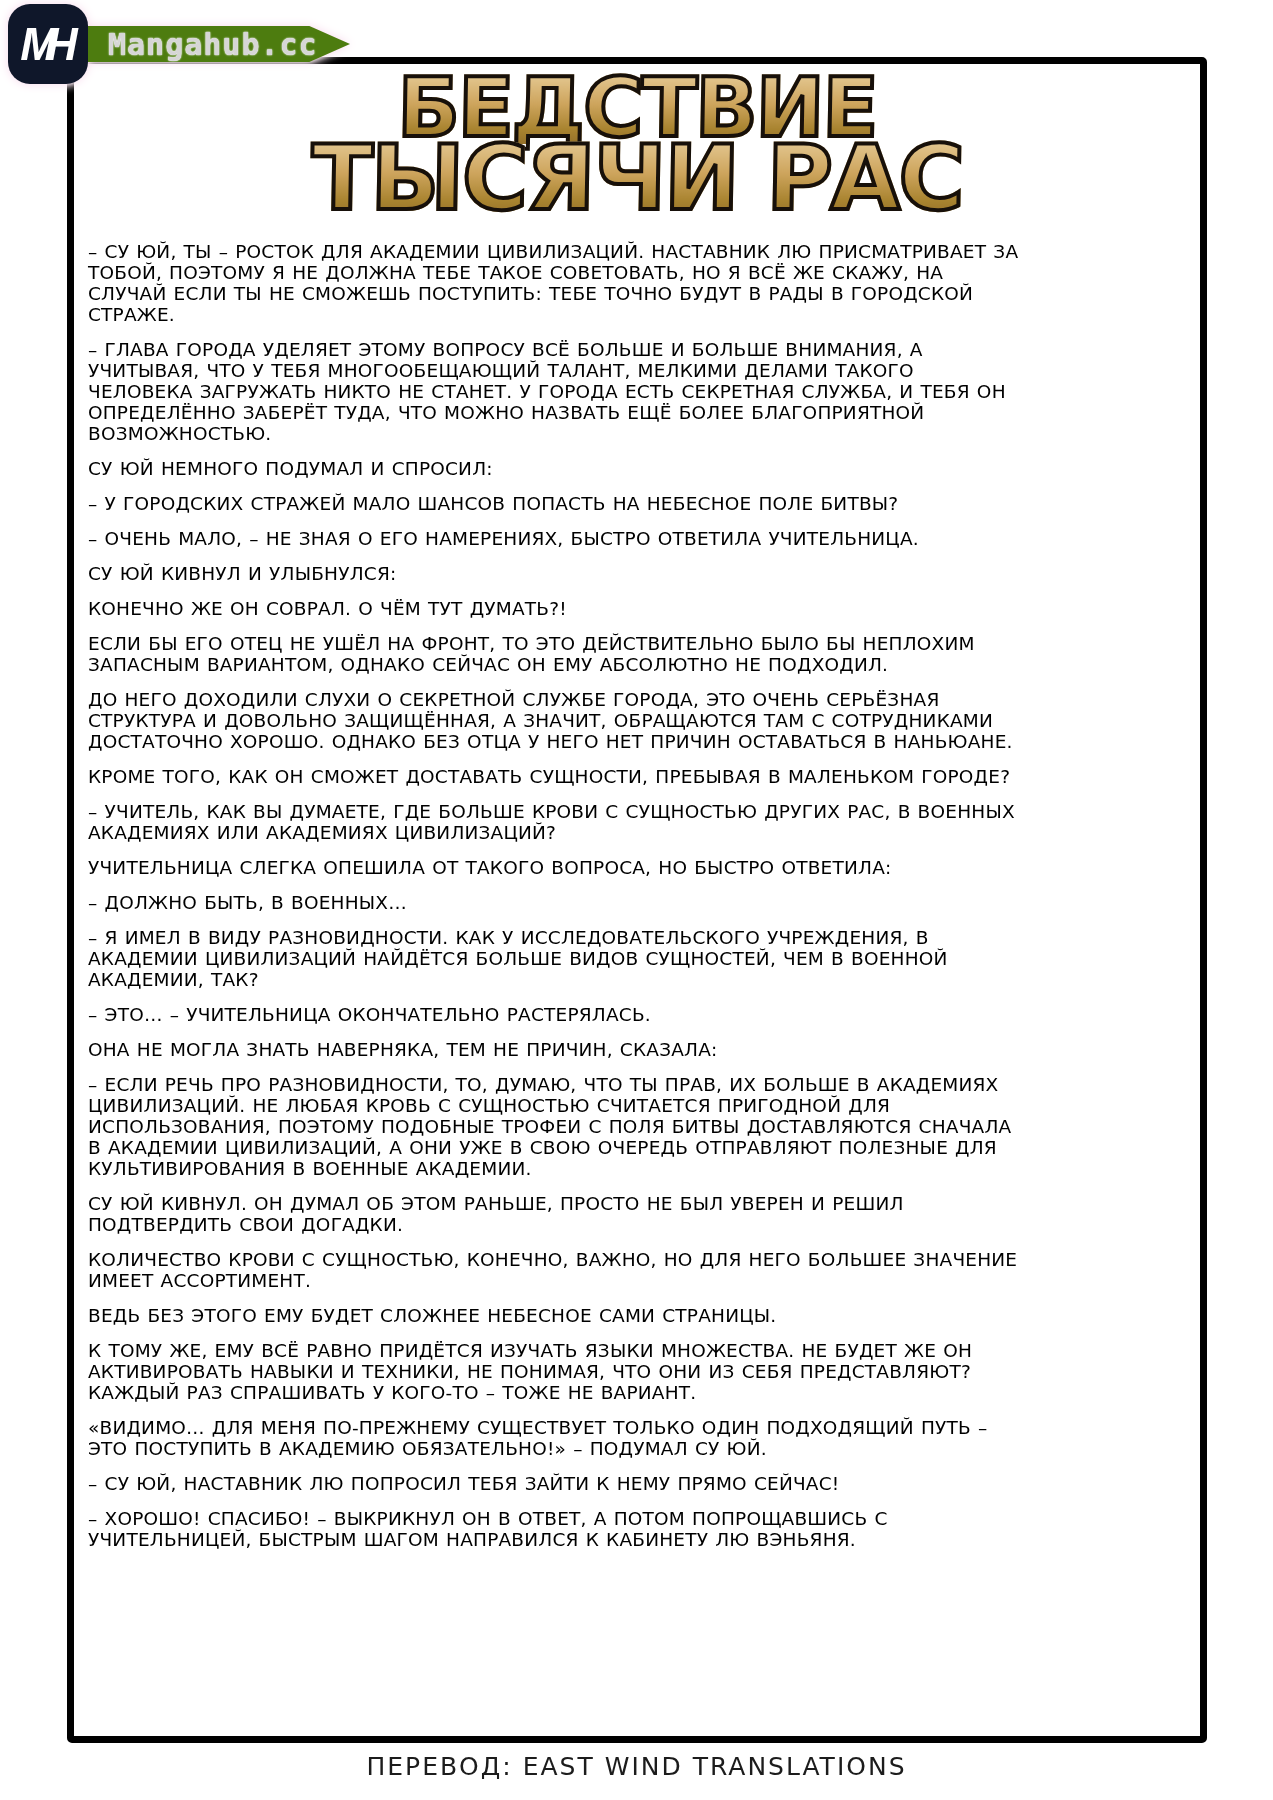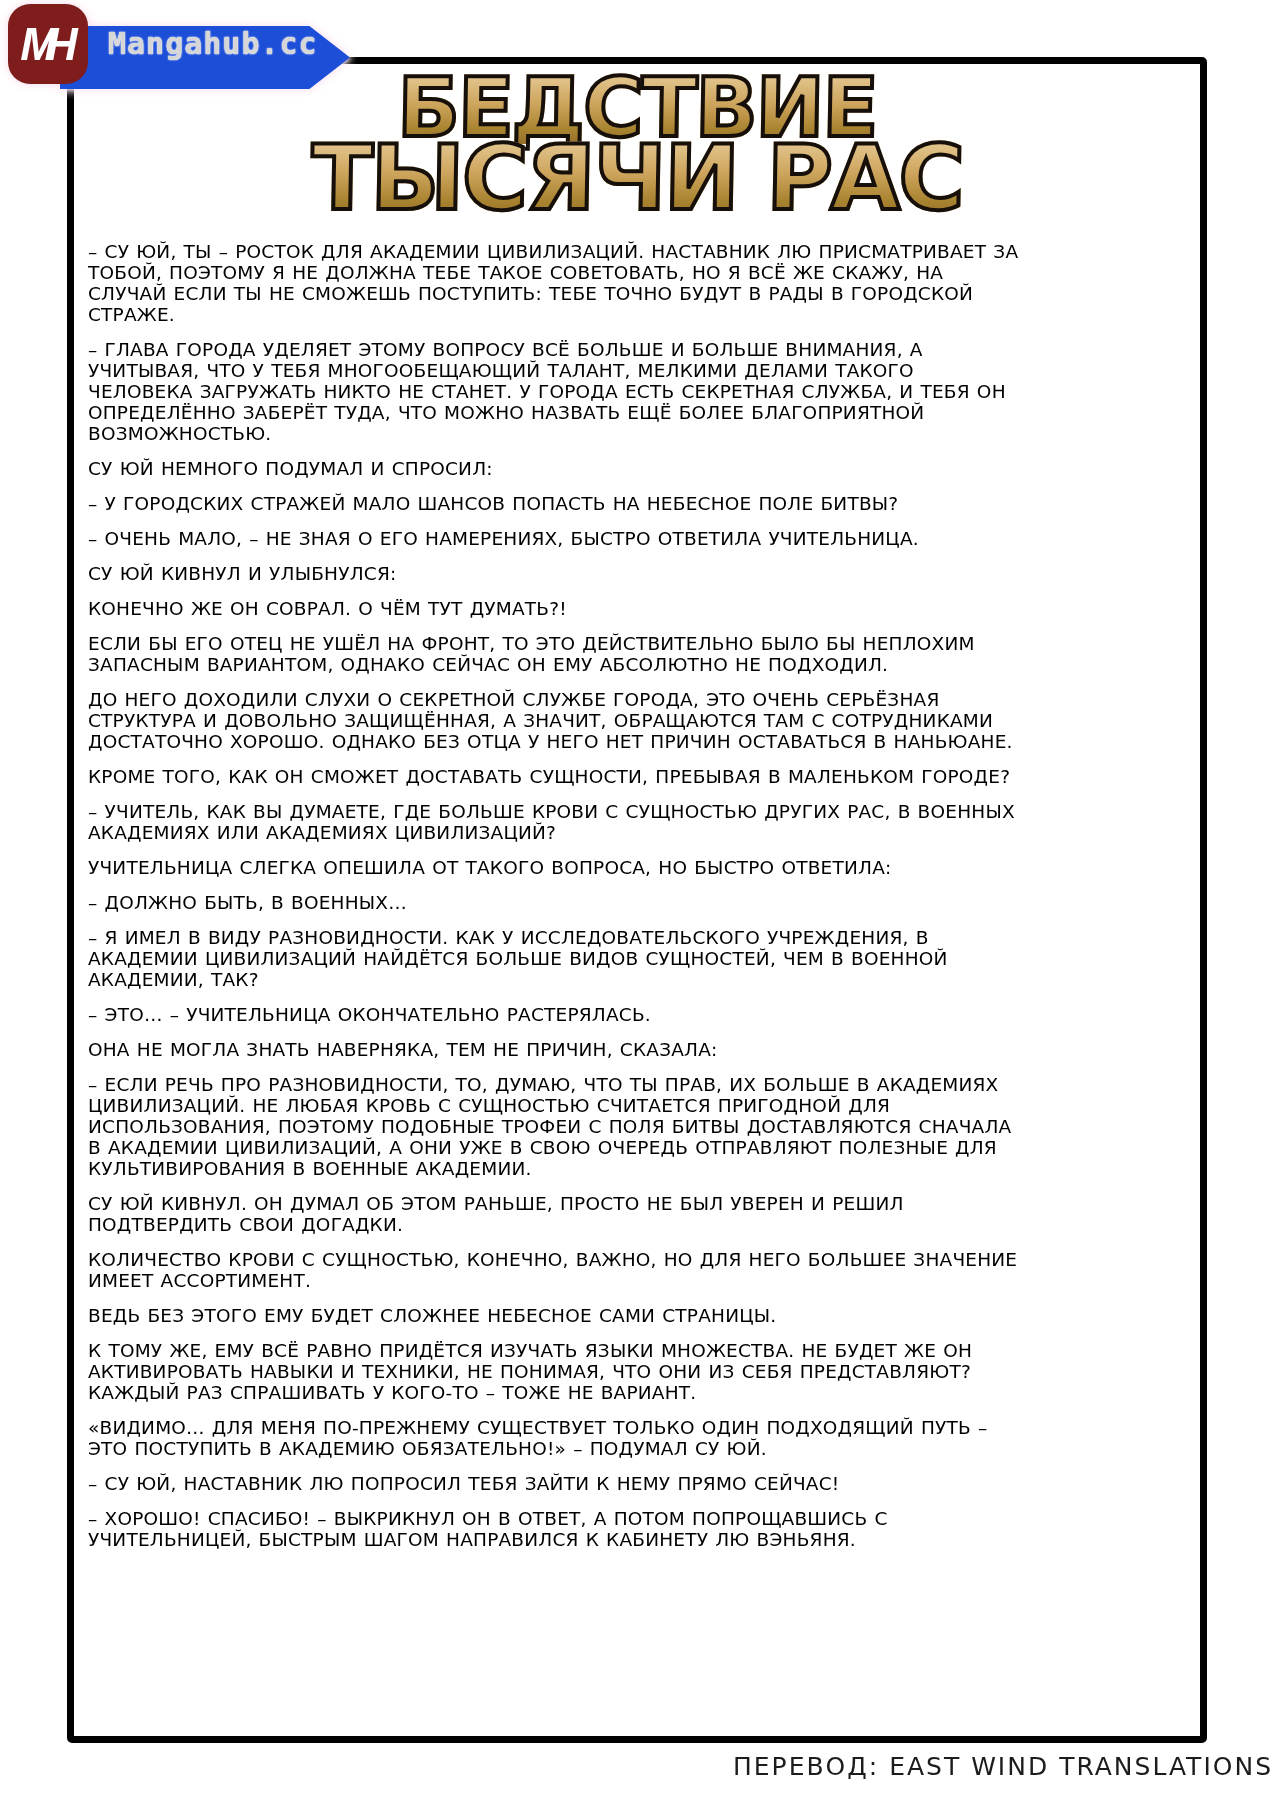--- a/index.html
+++ b/index.html
@@ -11,35 +11,35 @@
   
   .page-frame{
     position:absolute;left:67px;top:57px;width:1140px;height:1686px;
     border:7px solid #000000;border-radius:5px;box-sizing:border-box;
     background:#ffffff;
   }
 
   
   .logo-wrap{position:absolute;left:8px;top:4px;z-index:30;filter:drop-shadow(0 0 5px #f8d9ec) drop-shadow(0 0 2px #ffffff);}
   .logo-banner{
-    position:absolute;left:52px;top:22px;width:290px;height:63px;
-    background:#1d4ed8;
+    position:absolute;left:52px;top:22px;width:290px;height:36px;
+    background:#4d7c0f;
     clip-path:polygon(0 0,86% 0,100% 50%,86% 100%,0 100%);
-    display:flex;align-items:flex-start;
+    display:flex;align-items:flex-end;
   }
   .logo-banner span{
     margin-left:48px;
     font-family:"DejaVu Sans Mono","Liberation Mono",monospace;
     font-size:30px;font-weight:bold;color:#d6d6d6;
     text-shadow:0 0 1px #ffffff,0 0 2px #ffffff;
     letter-spacing:1px;
   }
   .logo-square{
     position:absolute;left:0;top:0;width:80px;height:80px;
-    background:#7f1d1d;border-radius:22px;
+    background:#0f172a;border-radius:22px;
     display:flex;align-items:center;justify-content:center;
   }
   .logo-square .mono{
     color:#ffffff;font-weight:bold;font-size:46px;line-height:1;
     font-family:"Liberation Sans",sans-serif;letter-spacing:-14px;
     padding-right:12px;font-style:italic;
   }
 
   
   .chapter-title{
@@ -66,21 +66,21 @@
   }
   .page-text p{
     margin:0 0 14px 0;
     font-size:18.5px;line-height:21px;letter-spacing:0.2px;
     font-family:"DejaVu Sans","Liberation Sans",sans-serif;
     word-spacing:1px;
   }
 
   
   .footer-credit{
-    position:absolute;left:0;top:1752px;width:1273px;text-align:right;
+    position:absolute;left:0;top:1752px;width:1273px;text-align:center;
     font-size:25px;letter-spacing:2px;color:#1c1c1c;
     font-family:"DejaVu Sans","Liberation Sans",sans-serif;
   }
 </style>
 </head>
 <body>
 
 <div class="page-frame"></div>
 
 <div class="logo-wrap">

